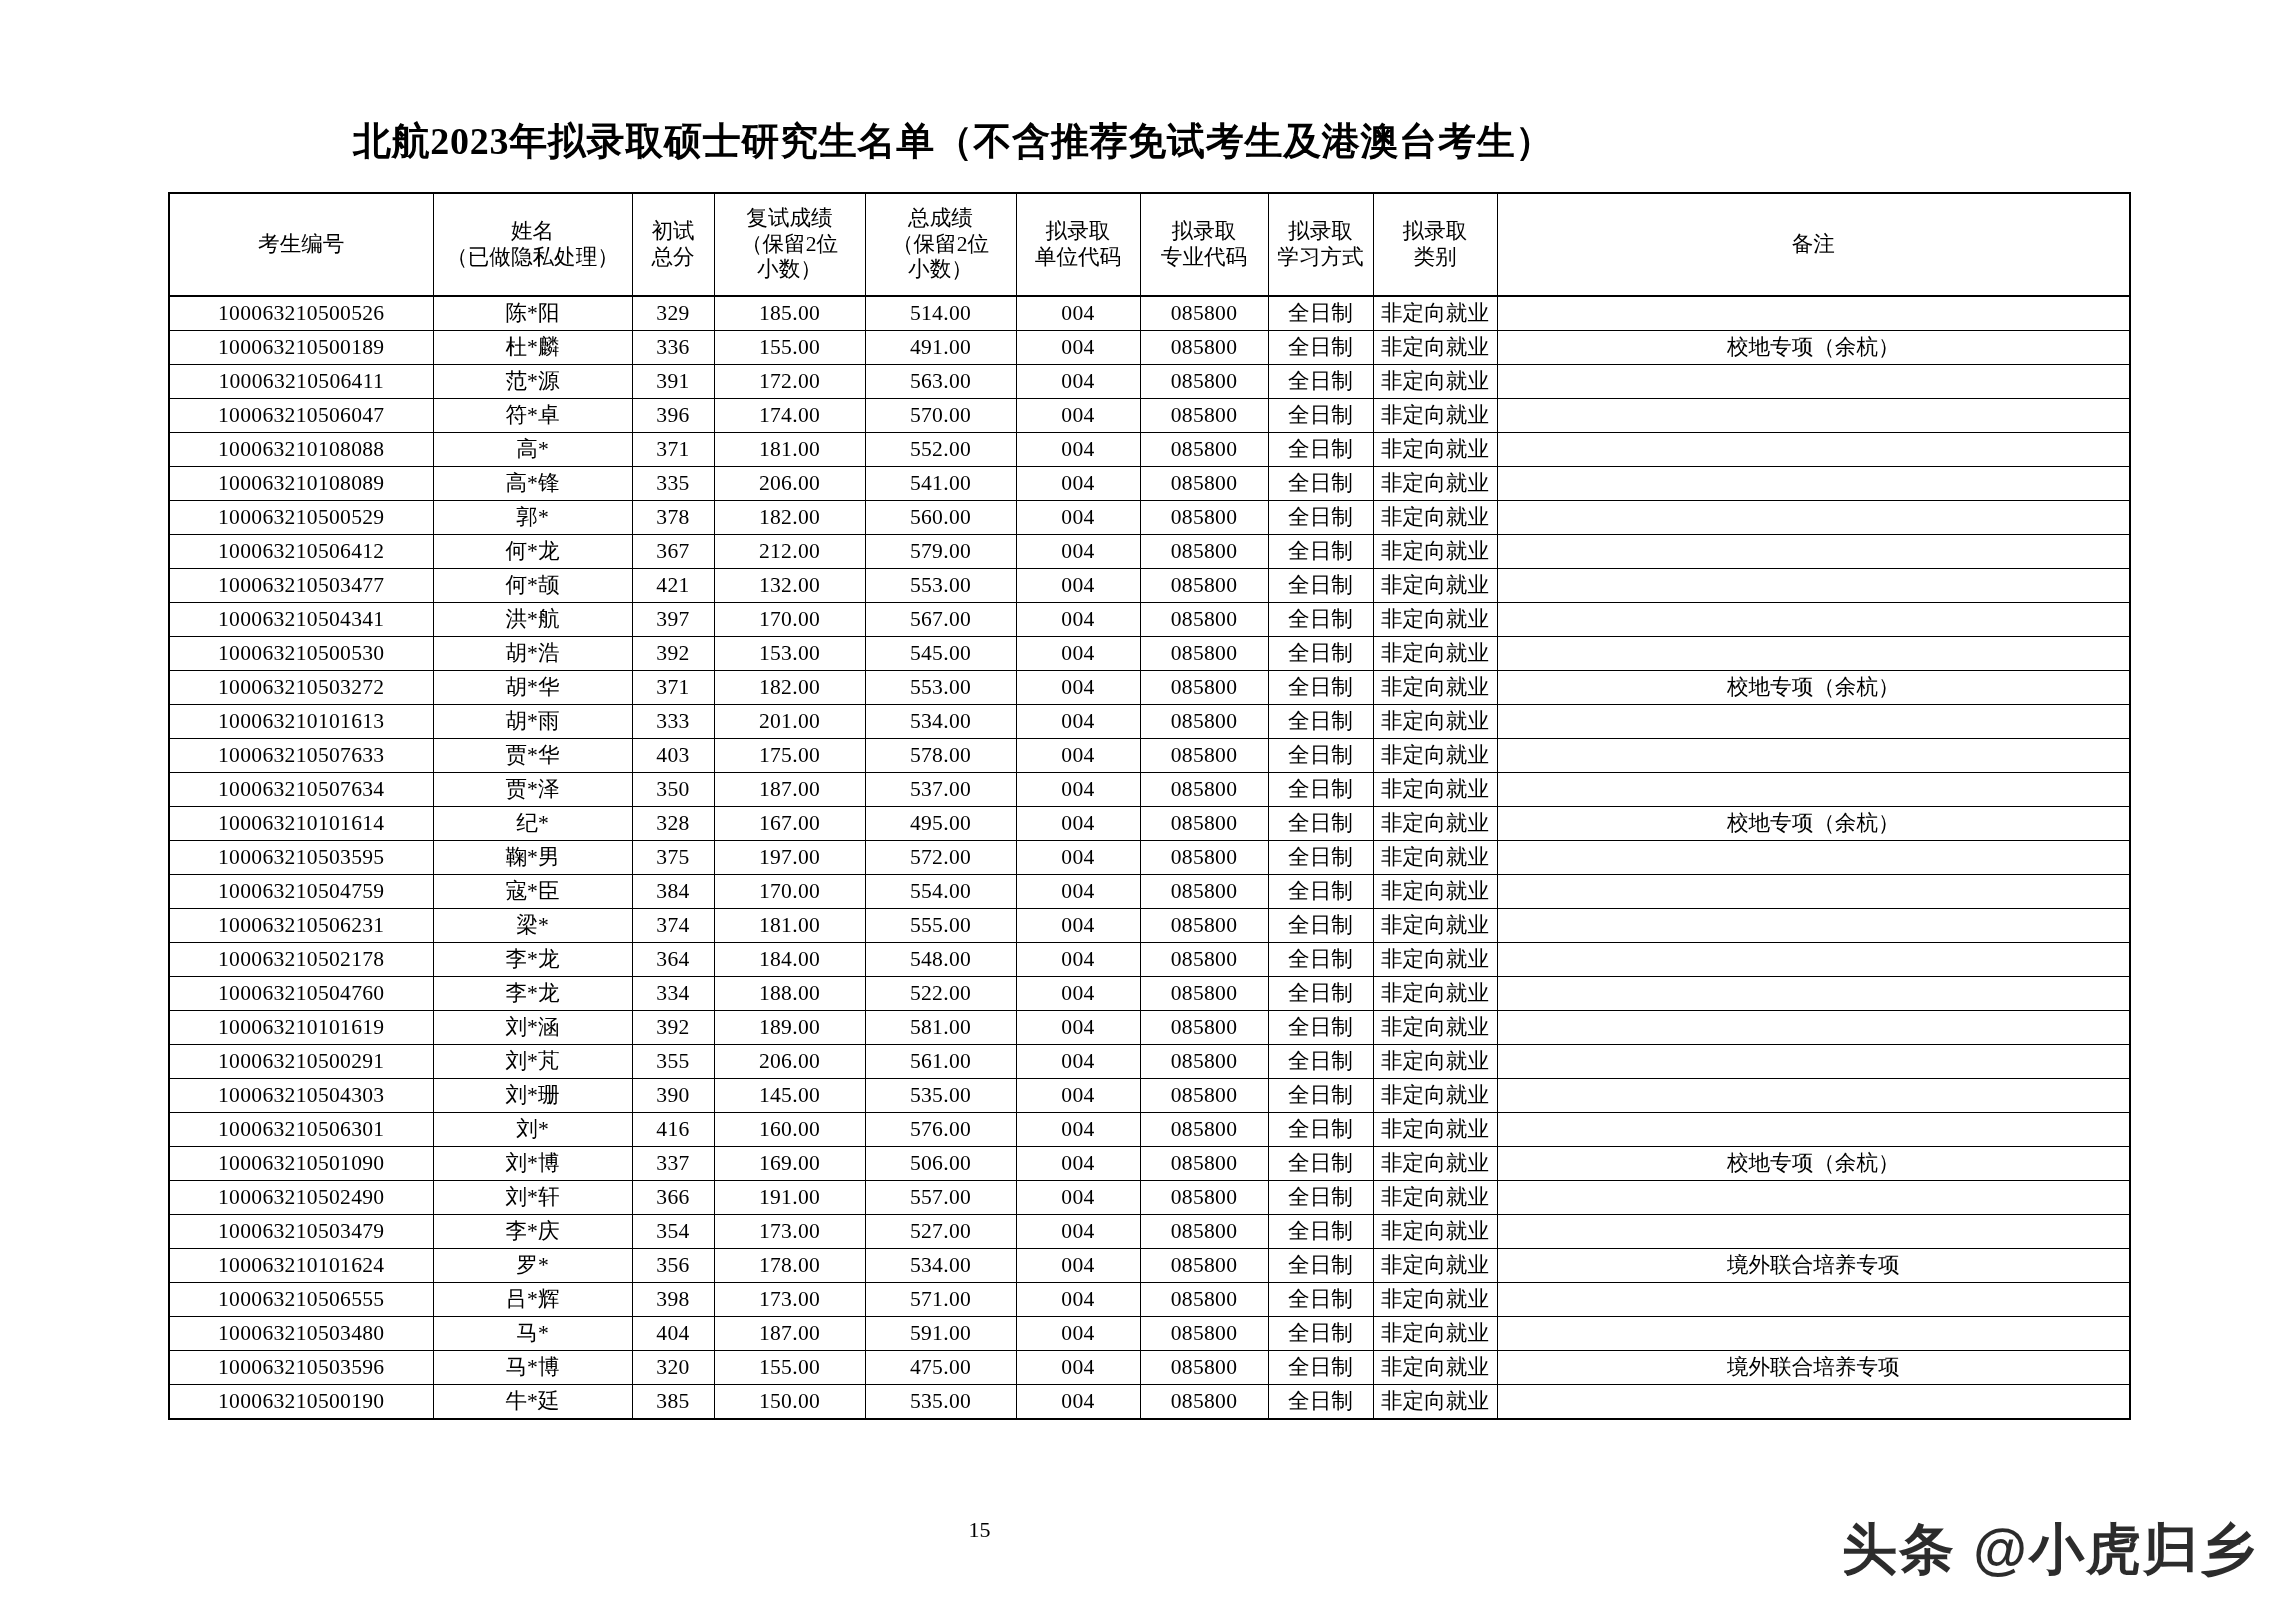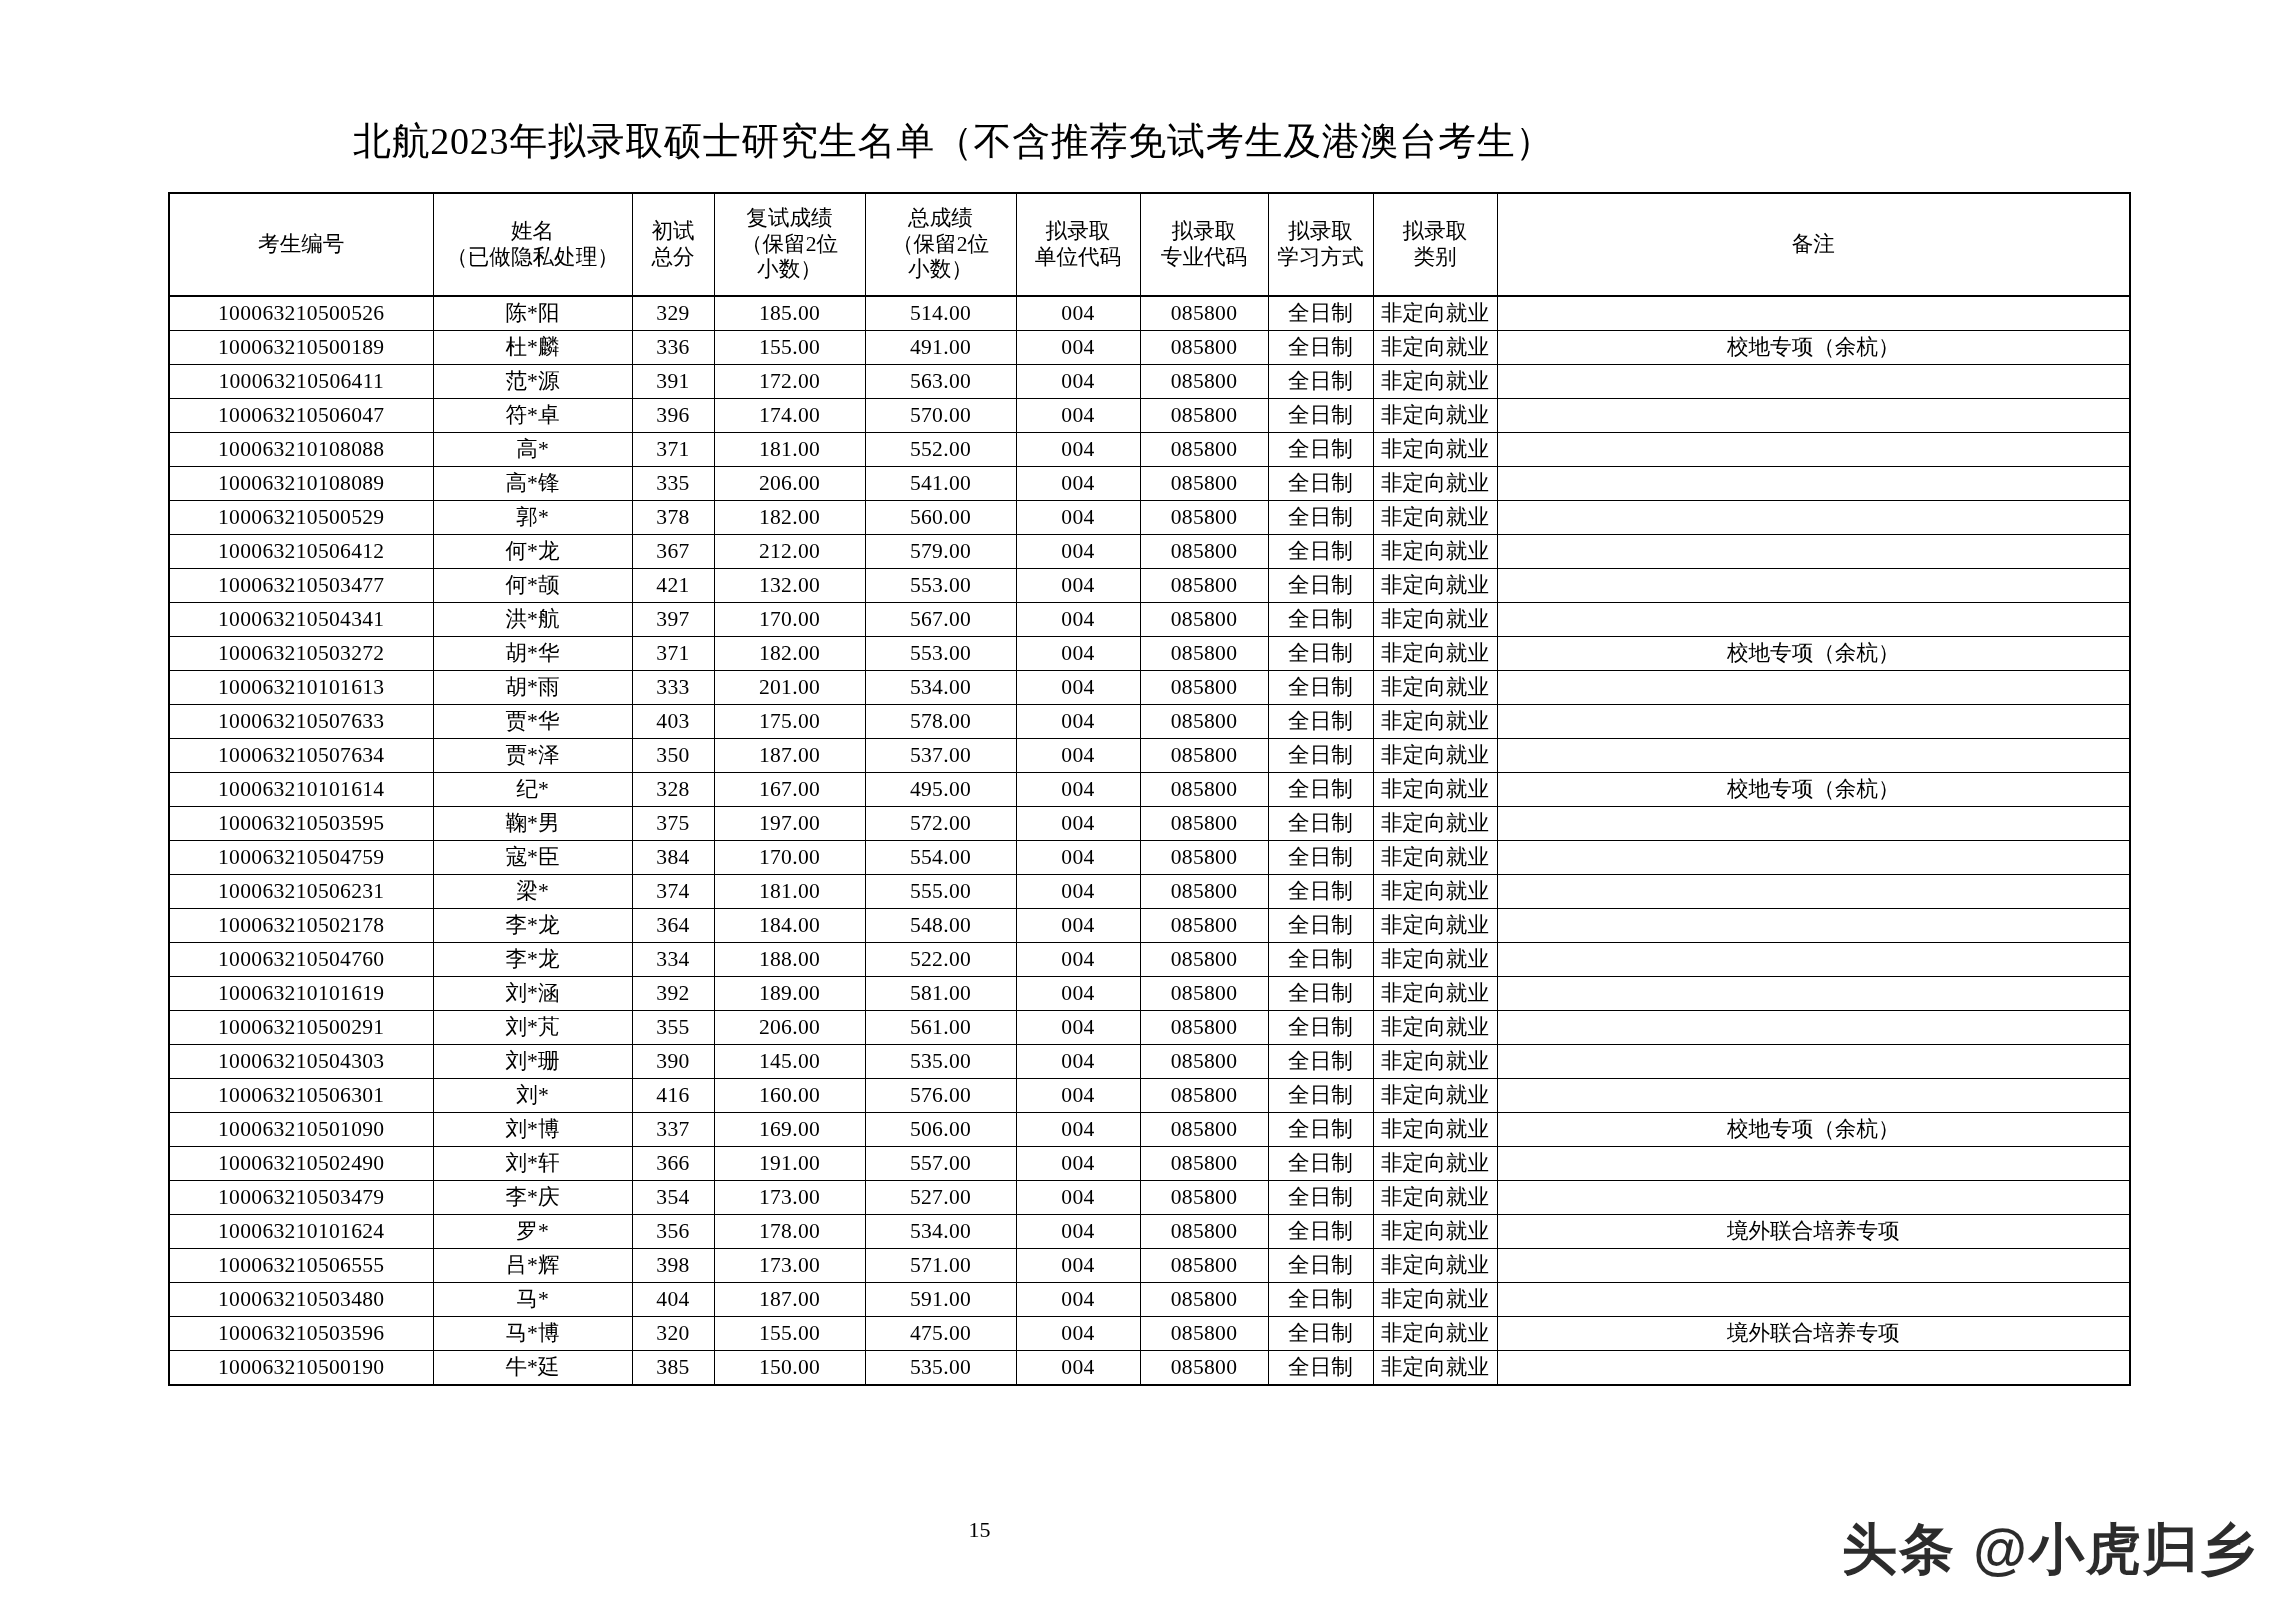--- a/index.html
+++ b/index.html
@@ -23,21 +23,21 @@
     height: 1623px;
   }
 
   .doc-title {
     position: absolute;
     left: 0;
     top: 116px;
     width: 1907px;
     text-align: center;
     font-size: 38px;
-    font-weight: normal;
+    font-weight: bold;
     letter-spacing: 0.7px;
     font-family: "Liberation Serif", "DejaVu Serif", serif;
   }
 
   .table-wrap {
     position: absolute;
     left: 168px;
     top: 192px;
     width: 1960px;
   }
@@ -324,20 +324,32 @@
             <td class="digits">397</td>
             <td class="digits">170.00</td>
             <td class="digits">567.00</td>
             <td class="digits">004</td>
             <td class="digits">085800</td>
             <td>全日制</td>
             <td>非定向就业</td>
             <td class="note-cell"></td>
           </tr>
           <tr>
+            <td class="digits">100063210500530</td>
+            <td>胡*浩</td>
+            <td class="digits">392</td>
+            <td class="digits">153.00</td>
+            <td class="digits">545.00</td>
+            <td class="digits">004</td>
+            <td class="digits">085800</td>
+            <td>全日制</td>
+            <td>非定向就业</td>
+            <td class="note-cell"></td>
+          </tr>
+          <tr>
             <td class="digits">100063210503272</td>
             <td>胡*华</td>
             <td class="digits">371</td>
             <td class="digits">182.00</td>
             <td class="digits">553.00</td>
             <td class="digits">004</td>
             <td class="digits">085800</td>
             <td>全日制</td>
             <td>非定向就业</td>
             <td class="note-cell">校地专项（余杭）</td>

